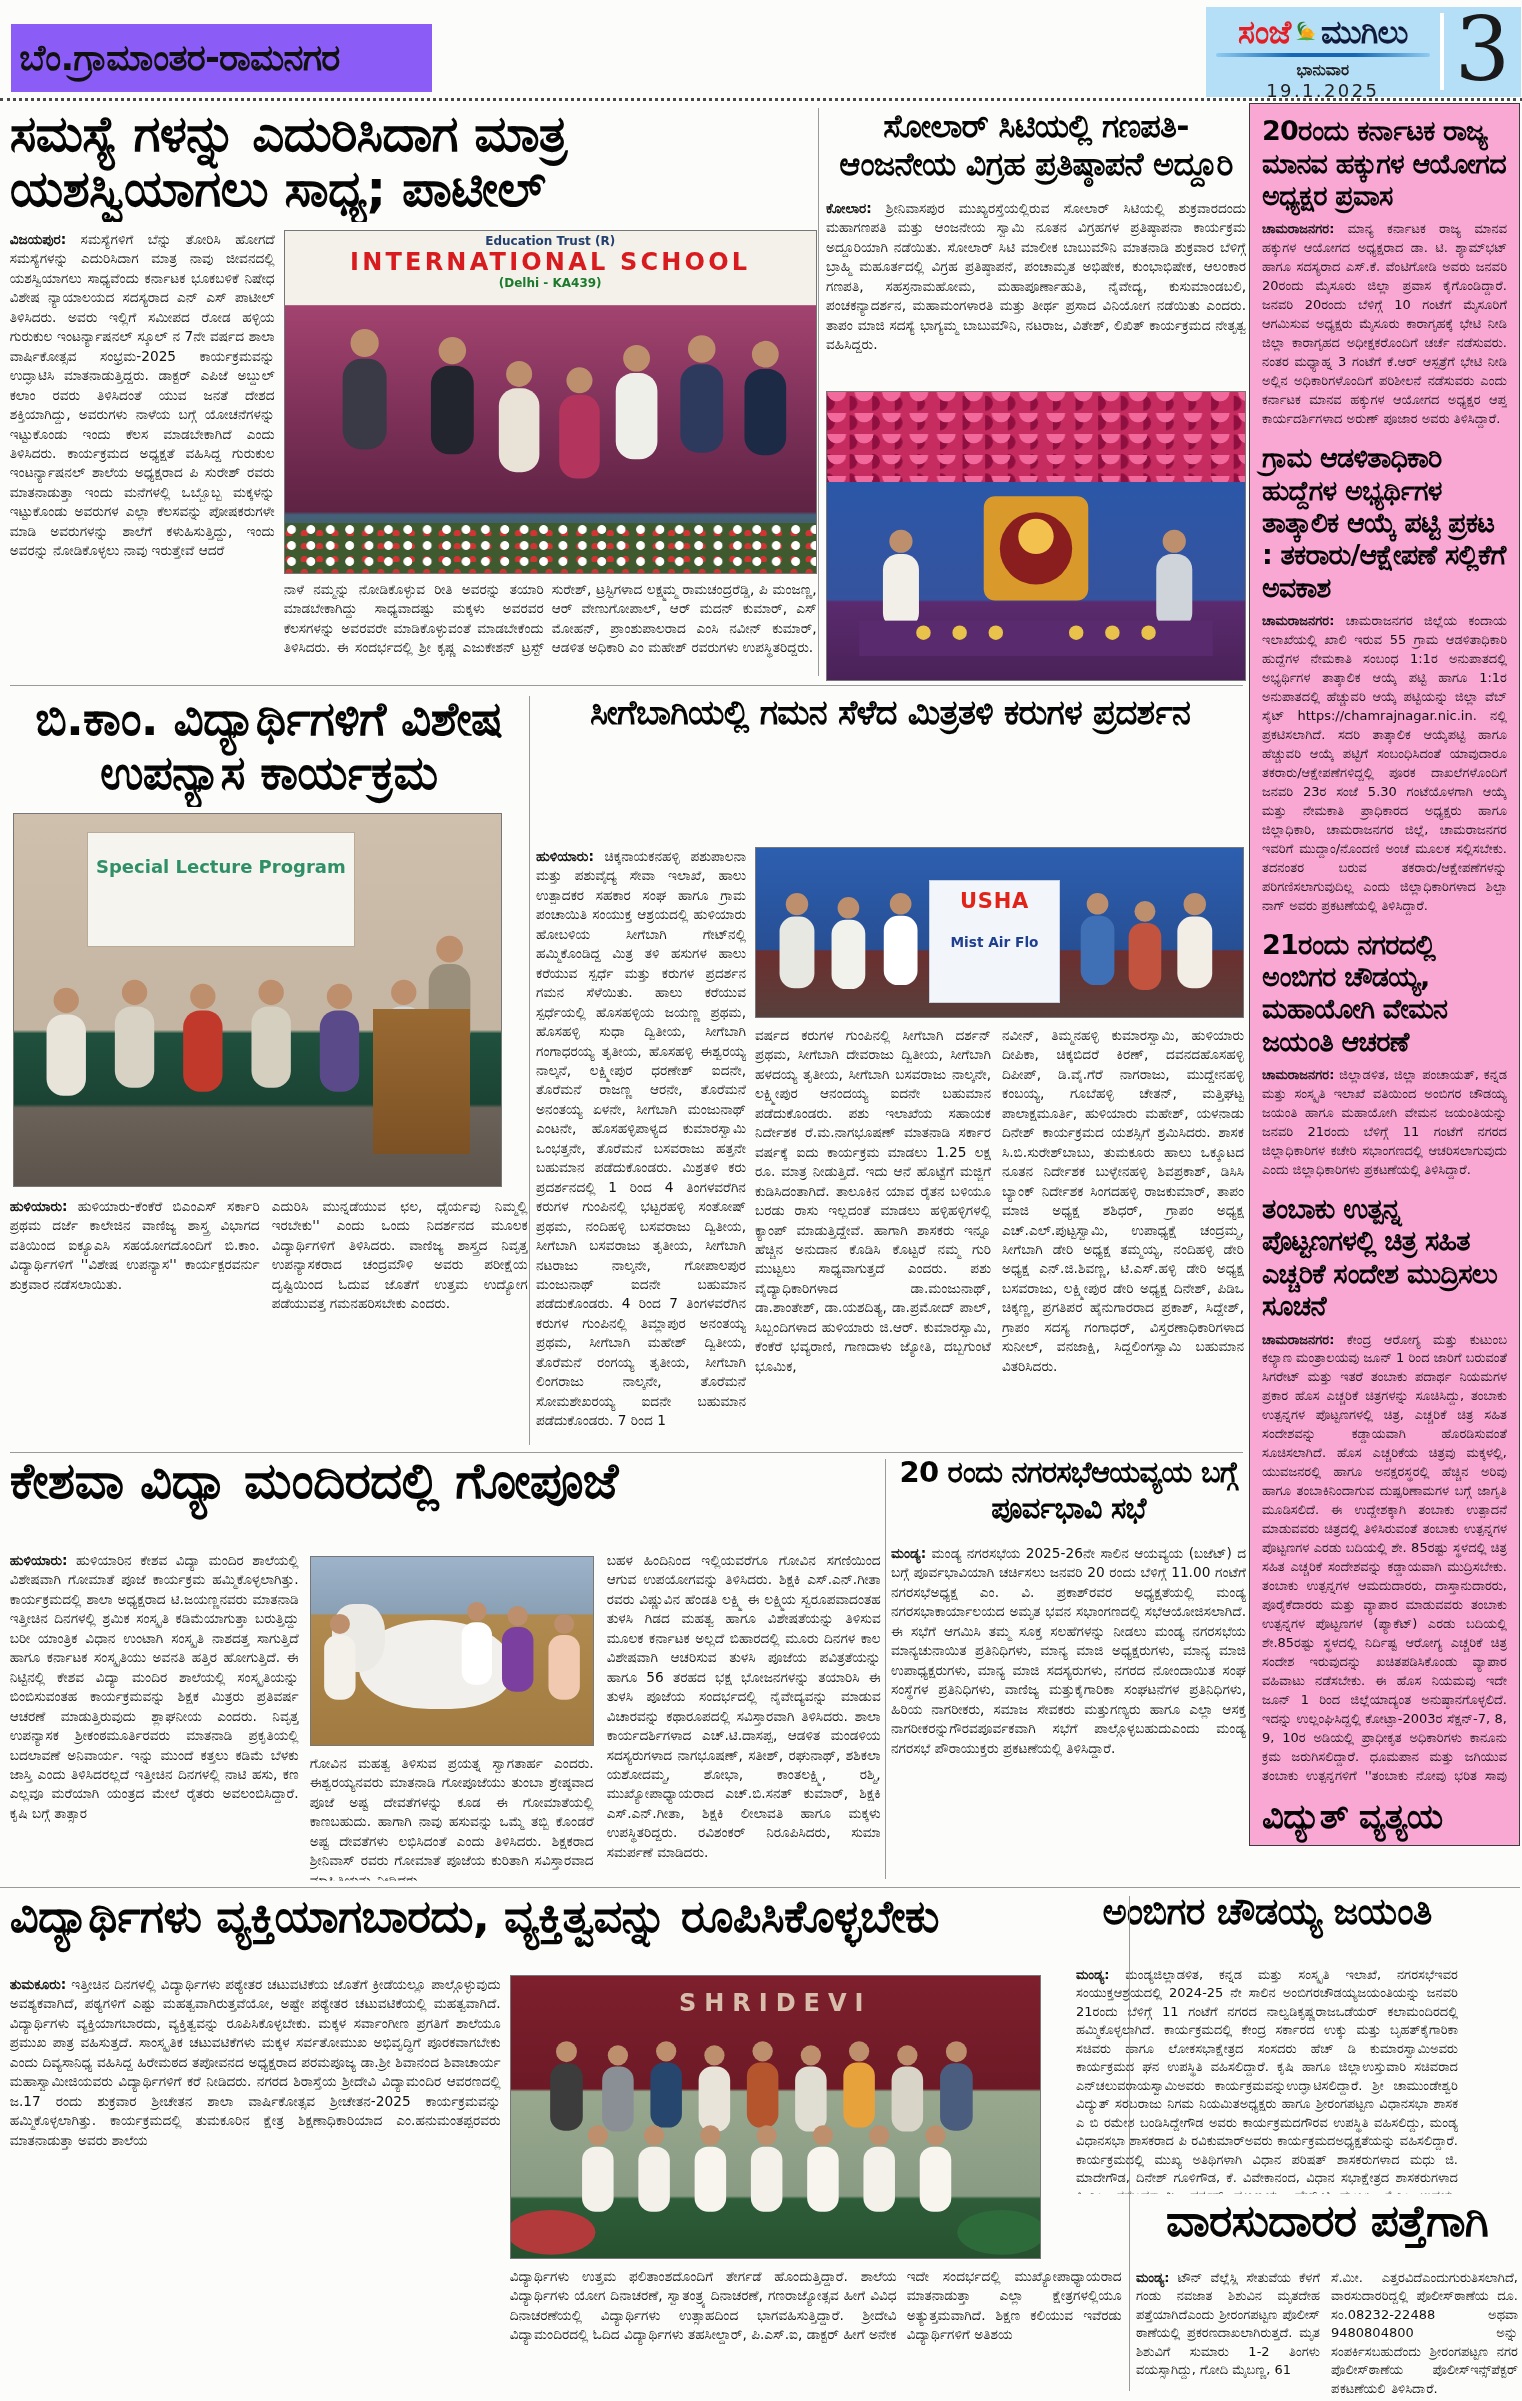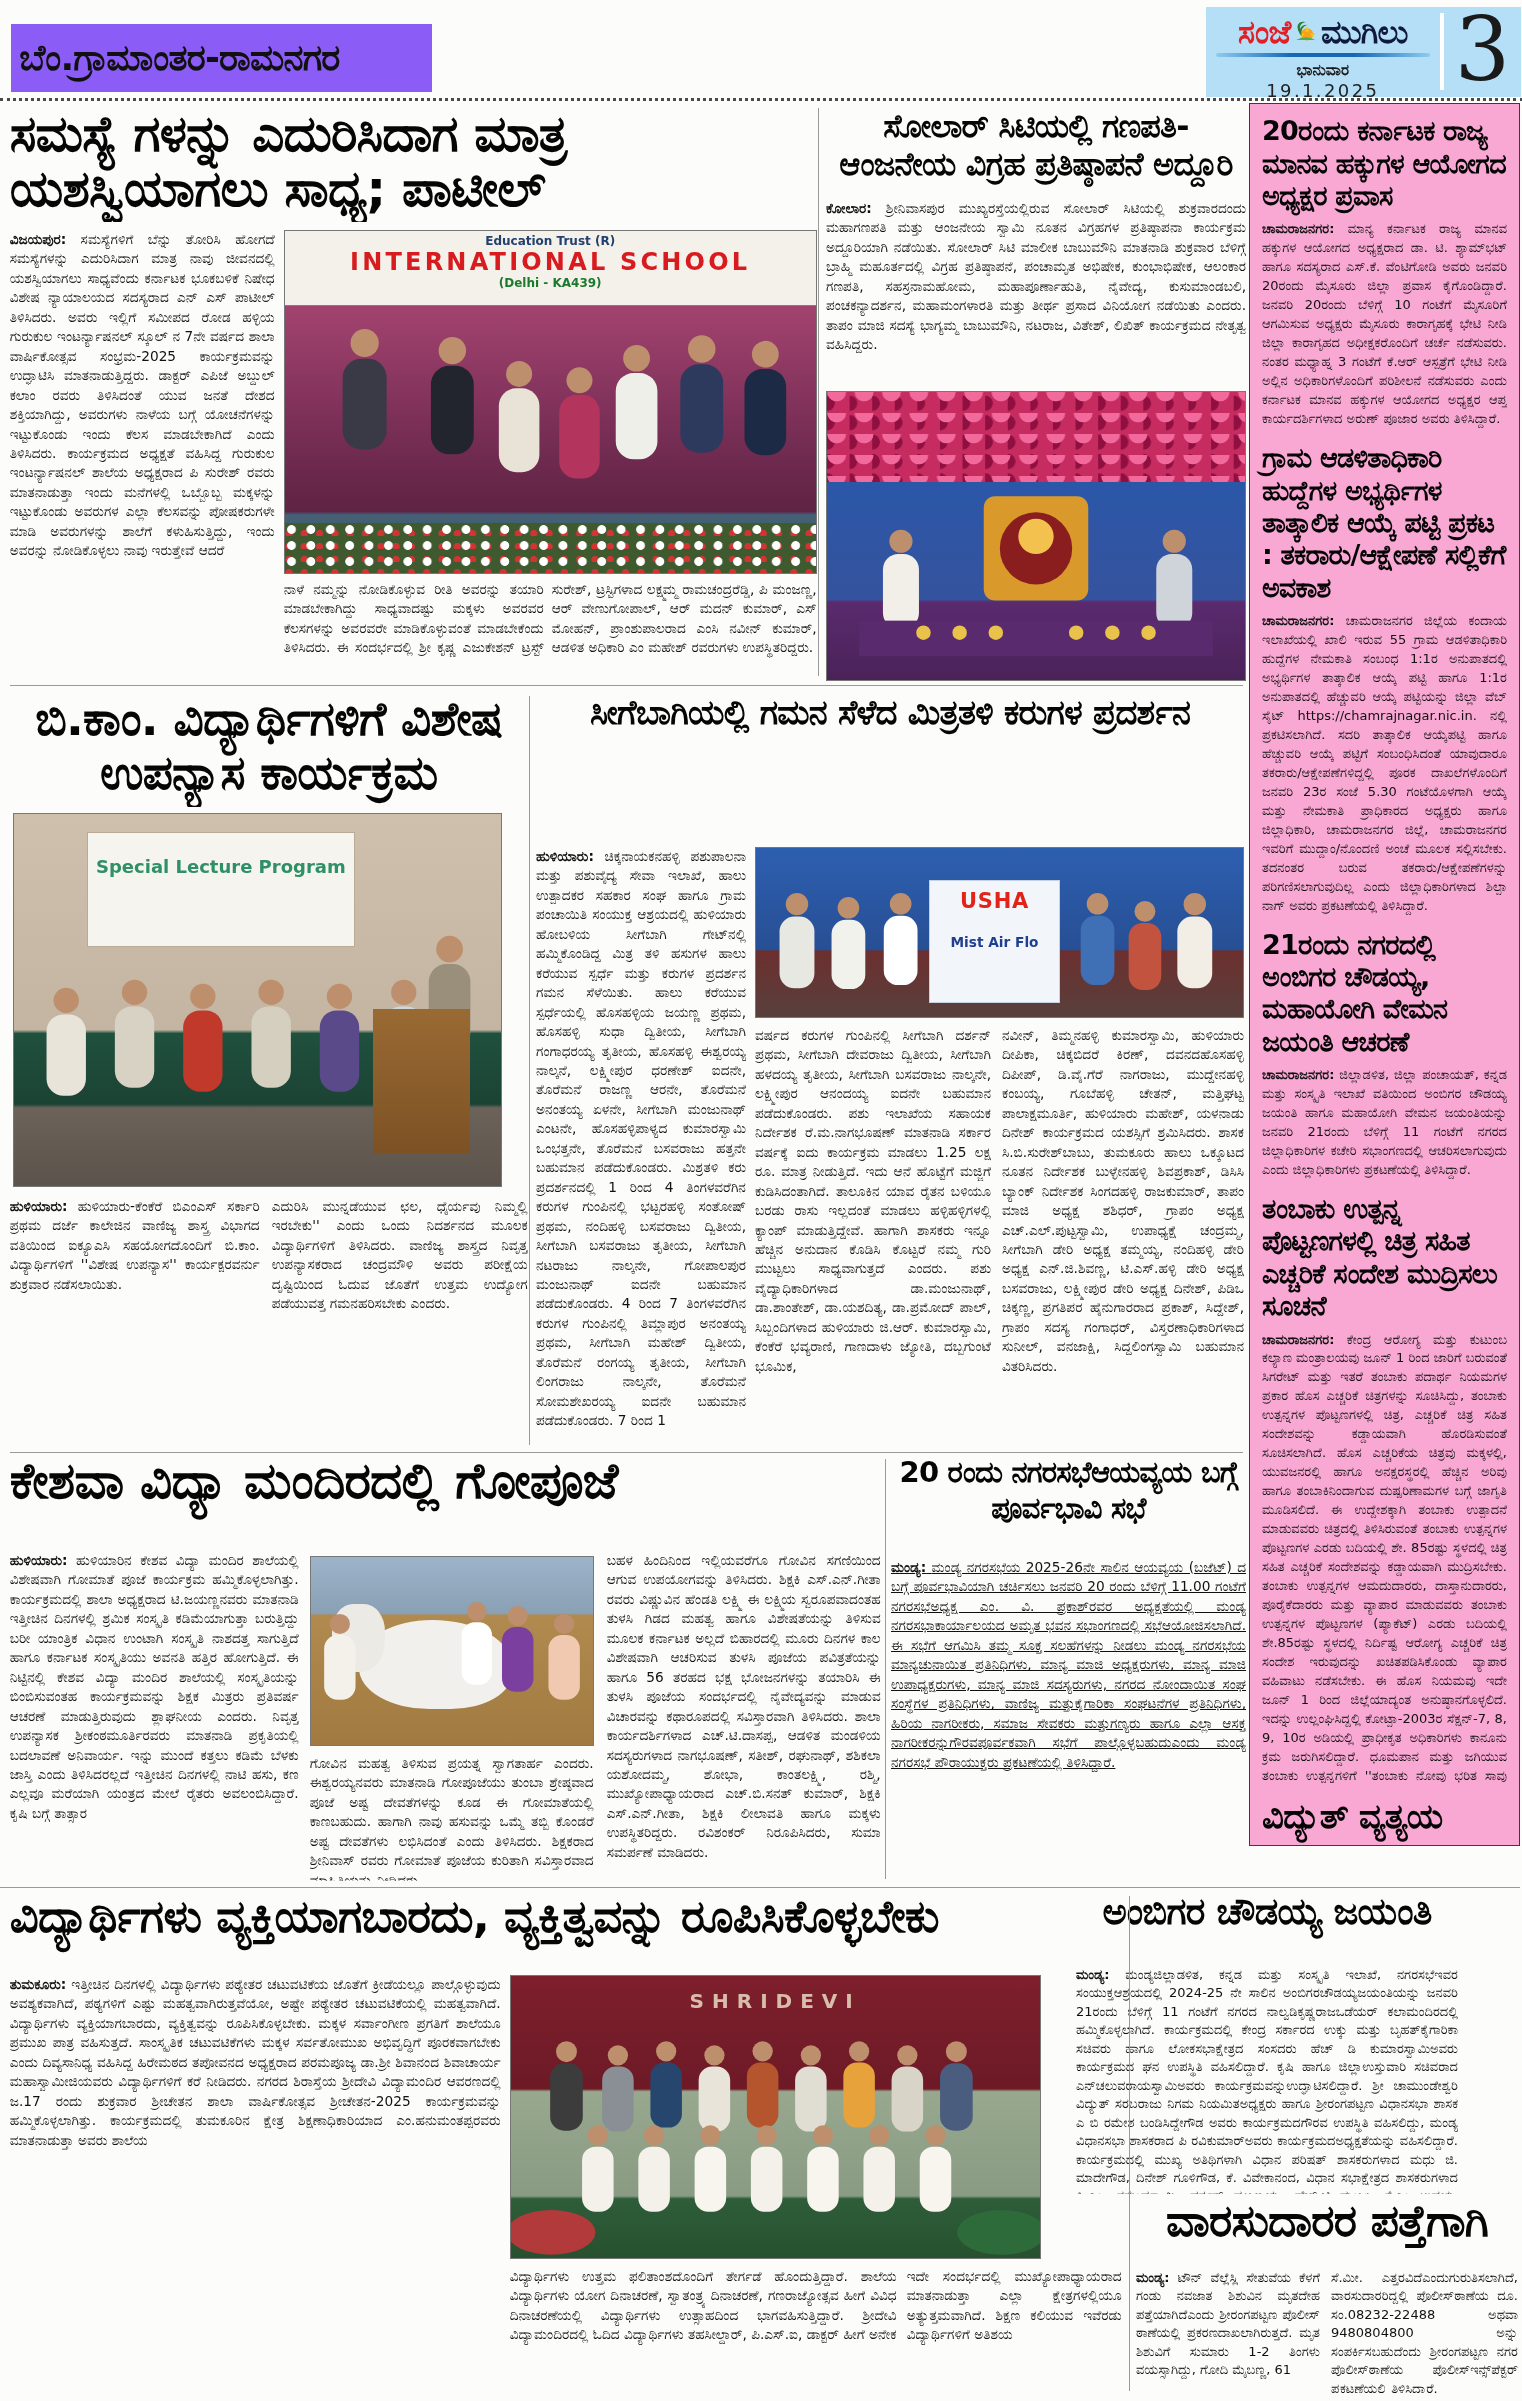--- a/index.html
+++ b/index.html
@@ -62,21 +62,21 @@
   #photo4{background:linear-gradient(180deg,#2d5fb0 0%,#274f94 60%,#6c2f2f 61%,#58403c 100%);}
   .p4-box{position:absolute;left:173px;top:32px;width:129px;height:121px;background:#f2f5f9;border:1.6px solid #c6d2e2;text-align:center;}
   .p4-brand{font-size:21px;font-weight:bold;color:#e2231a;margin-top:8px;letter-spacing:0.8px;}
   .p4-prod{font-size:13.7px;font-weight:bold;color:#1f3f8f;margin-top:21px;}
   
   #photo5{background:linear-gradient(180deg,#9db3c9 0%,#8aa0b5 30%,#b08a4e 31%,#a07a40 100%);}
   .p5-cow{position:absolute;left:48px;top:63px;width:153px;height:89px;background:#f2f0ec;border-radius:48% 52% 40% 46%;}
   .p5-head{position:absolute;left:21px;top:47px;width:53px;height:68px;background:#eceae4;border-radius:40% 40% 46% 46%;}
   
   #photo6{background:linear-gradient(180deg,#7e1f2d 0%,#6d1a26 40%,#97a88f 41%,#8a9b83 78%,#2e5d3a 79%,#27512f 100%);}
-  .p6-arc{position:absolute;left:0;top:13px;width:100%;text-align:center;font-size:20px;font-weight:bold;
+  .p6-arc{position:absolute;left:0;top:13px;width:100%;text-align:center;font-size:24px;font-weight:bold;
      color:#ead9c2;letter-spacing:8px;opacity:.85;}
 </style>
 </head>
 <body>
 
 <div id="page">
 
   <svg width="0" height="0" style="position:absolute">
     <defs>
       <symbol id="psn" viewBox="0 0 40 80">
@@ -225,21 +225,21 @@
         <use href="#psn" x="288" y="70" width="56" height="112" style="color:#f0c9b0"></use>
         <use href="#psn" x="180" y="55" width="54" height="108" style="color:#ffffff"></use>
       </svg>
     </div>
     <div class="col abs" style="left:300px;top:300px;width:284px;height:127px;"><span>ಗೋವಿನ ಮಹತ್ವ ತಿಳಿಸುವ ಪ್ರಯತ್ನ ಸ್ವಾಗತಾರ್ಹ ಎಂದರು. ಈಶ್ವರಯ್ಯನವರು ಮಾತನಾಡಿ ಗೋಪೂಜೆಯು ತುಂಬಾ ಶ್ರೇಷ್ಠವಾದ ಪೂಜೆ ಅಷ್ಟ ದೇವತೆಗಳನ್ನು ಕೂಡ ಈ ಗೋಮಾತೆಯಲ್ಲಿ ಕಾಣಬಹುದು. ಹಾಗಾಗಿ ನಾವು ಹಸುವನ್ನು ಒಮ್ಮೆ ತಬ್ಬಿ ಕೊಂಡರೆ ಅಷ್ಟ ದೇವತೆಗಳು ಲಭಿಸಿದಂತೆ ಎಂದು ತಿಳಿಸಿದರು. ಶಿಕ್ಷಕರಾದ ಶ್ರೀನಿವಾಸ್ ರವರು ಗೋಮಾತೆ ಪೂಜೆಯ ಕುರಿತಾಗಿ ಸವಿಸ್ತಾರವಾದ ಮಾಹಿತಿಯನ್ನು ನೀಡಿದರು.</span></div>
     <div class="col abs" style="left:597px;top:97px;width:274px;height:331px;"><span>ಬಹಳ ಹಿಂದಿನಿಂದ ಇಲ್ಲಿಯವರೆಗೂ ಗೋವಿನ ಸಗಣಿಯಿಂದ ಆಗುವ ಉಪಯೋಗವನ್ನು ತಿಳಿಸಿದರು. ಶಿಕ್ಷಕಿ ಎಸ್.ಎನ್.ಗೀತಾ ರವರು ವಿಷ್ಣುವಿನ ಹೆಂಡತಿ ಲಕ್ಷ್ಮಿ ಈ ಲಕ್ಷ್ಮಿಯ ಸ್ವರೂಪವಾದಂತಹ ತುಳಸಿ ಗಿಡದ ಮಹತ್ವ ಹಾಗೂ ವಿಶೇಷತೆಯನ್ನು ತಿಳಿಸುವ ಮೂಲಕ ಕರ್ನಾಟಕ ಅಲ್ಲದೆ ಬಿಹಾರದಲ್ಲಿ ಮೂರು ದಿನಗಳ ಕಾಲ ವಿಶೇಷವಾಗಿ ಆಚರಿಸುವ ತುಳಸಿ ಪೂಜೆಯ ಪವಿತ್ರತೆಯನ್ನು ಹಾಗೂ 56 ತರಹದ ಭಕ್ಷ ಭೋಜನಗಳನ್ನು ತಯಾರಿಸಿ ಈ ತುಳಸಿ ಪೂಜೆಯ ಸಂದರ್ಭದಲ್ಲಿ ನೈವೇದ್ಯವನ್ನು ಮಾಡುವ ವಿಚಾರವನ್ನು ಕಥಾರೂಪದಲ್ಲಿ ಸವಿಸ್ತಾರವಾಗಿ ತಿಳಿಸಿದರು. ಶಾಲಾ ಕಾರ್ಯದರ್ಶಿಗಳಾದ ಎಚ್.ಟಿ.ದಾಸಪ್ಪ, ಆಡಳಿತ ಮಂಡಳಿಯ ಸದಸ್ಯರುಗಳಾದ ನಾಗಭೂಷಣ್, ಸತೀಶ್, ರಘುನಾಥ್, ಶಶಿಕಲಾ ಯಶೋದಮ್ಮ, ಶೋಭಾ, ಕಾಂತಲಕ್ಷ್ಮಿ, ರಶ್ಮಿ, ಮುಖ್ಯೋಪಾಧ್ಯಾಯರಾದ ಎಚ್.ಬಿ.ಸನತ್ ಕುಮಾರ್, ಶಿಕ್ಷಕಿ ಎಸ್.ಎನ್.ಗೀತಾ, ಶಿಕ್ಷಕಿ ಲೀಲಾವತಿ ಹಾಗೂ ಮಕ್ಕಳು ಉಪಸ್ಥಿತರಿದ್ದರು. ರವಿಶಂಕರ್ ನಿರೂಪಿಸಿದರು, ಸುಮಾ ಸಮರ್ಪಣೆ ಮಾಡಿದರು.</span></div>
   </div>
 
   <div class="abs" style="left:891px;top:1454px;width:355px;height:428px;">
     <div class="hl ctr" style="font-size:29px;line-height:1.25;height:81px;overflow:hidden;">20 ರಂದು ನಗರಸಭೆಆಯವ್ಯಯ ಬಗ್ಗೆ ಪೂರ್ವಭಾವಿ ಸಭೆ</div>
-    <div class="col abs" style="left:0;top:104px;width:355px;height:339px;text-decoration:underline;">
+    <div class="col abs" style="left:0;top:90px;width:355px;height:339px;">
       <b class="dl">ಮಂಡ್ಯ:</b>
       <span>ಮಂಡ್ಯ ನಗರಸಭೆಯ 2025-26ನೇ ಸಾಲಿನ ಆಯವ್ಯಯ (ಬಜೆಟ್) ದ ಬಗ್ಗೆ ಪೂರ್ವಭಾವಿಯಾಗಿ ಚರ್ಚಿಸಲು ಜನವರಿ 20 ರಂದು ಬೆಳಿಗ್ಗೆ 11.00 ಗಂಟೆಗೆ ನಗರಸಭೆಅಧ್ಯಕ್ಷ ಎಂ. ವಿ. ಪ್ರಕಾಶ್‌ರವರ ಅಧ್ಯಕ್ಷತೆಯಲ್ಲಿ ಮಂಡ್ಯ ನಗರಸಭಾಕಾರ್ಯಾಲಯದ ಅಮೃತ ಭವನ ಸಭಾಂಗಣದಲ್ಲಿ ಸಭೆಆಯೋಜಿಸಲಾಗಿದೆ. ಈ ಸಭೆಗೆ ಆಗಮಿಸಿ ತಮ್ಮ ಸೂಕ್ತ ಸಲಹೆಗಳನ್ನು ನೀಡಲು ಮಂಡ್ಯ ನಗರಸಭೆಯ ಮಾನ್ಯಚುನಾಯಿತ ಪ್ರತಿನಿಧಿಗಳು, ಮಾನ್ಯ ಮಾಜಿ ಅಧ್ಯಕ್ಷರುಗಳು, ಮಾನ್ಯ ಮಾಜಿ ಉಪಾಧ್ಯಕ್ಷರುಗಳು, ಮಾನ್ಯ ಮಾಜಿ ಸದಸ್ಯರುಗಳು, ನಗರದ ನೋಂದಾಯಿತ ಸಂಘ ಸಂಸ್ಥೆಗಳ ಪ್ರತಿನಿಧಿಗಳು, ವಾಣಿಜ್ಯ ಮತ್ತುಕೈಗಾರಿಕಾ ಸಂಘಟನೆಗಳ ಪ್ರತಿನಿಧಿಗಳು, ಹಿರಿಯ ನಾಗರೀಕರು, ಸಮಾಜ ಸೇವಕರು ಮತ್ತುಗಣ್ಯರು ಹಾಗೂ ಎಲ್ಲಾ ಆಸಕ್ತ ನಾಗರೀಕರನ್ನುಗೌರವಪೂರ್ವಕವಾಗಿ ಸಭೆಗೆ ಪಾಲ್ಗೊಳ್ಳಬಹುದುಎಂದು ಮಂಡ್ಯ ನಗರಸಭೆ ಪೌರಾಯುಕ್ತರು ಪ್ರಕಟಣೆಯಲ್ಲಿ ತಿಳಿಸಿದ್ದಾರೆ.</span>
     </div>
   </div>
 
   <div class="abs" style="left:9.7px;top:1893px;width:1112px;height:500px;">
     <div class="hl" style="font-size:45px;line-height:1.05;height:74px;overflow:hidden;">ವಿದ್ಯಾರ್ಥಿಗಳು ವ್ಯಕ್ತಿಯಾಗಬಾರದು, ವ್ಯಕ್ತಿತ್ವವನ್ನು ರೂಪಿಸಿಕೊಳ್ಳಬೇಕು</div>
     <div class="col abs" style="left:0;top:82px;width:491px;height:418px;">
       <b class="dl">ತುಮಕೂರು:</b>
       <span>ಇತ್ತೀಚಿನ ದಿನಗಳಲ್ಲಿ ವಿದ್ಯಾರ್ಥಿಗಳು ಪಠ್ಯೇತರ ಚಟುವಟಿಕೆಯ ಜೊತೆಗೆ ಕ್ರೀಡೆಯಲ್ಲೂ ಪಾಲ್ಗೊಳ್ಳುವುದು ಅವಶ್ಯಕವಾಗಿದೆ, ಪಠ್ಯಗಳಿಗೆ ಎಷ್ಟು ಮಹತ್ವವಾಗಿರುತ್ತವೆಯೋ, ಅಷ್ಟೇ ಪಠ್ಯೇತರ ಚಟುವಟಿಕೆಯಲ್ಲಿ ಮಹತ್ವವಾಗಿದೆ. ವಿದ್ಯಾರ್ಥಿಗಳು ವ್ಯಕ್ತಿಯಾಗಬಾರದು, ವ್ಯಕ್ತಿತ್ವವನ್ನು ರೂಪಿಸಿಕೊಳ್ಳಬೇಕು. ಮಕ್ಕಳ ಸರ್ವಾಂಗೀಣ ಪ್ರಗತಿಗೆ ಶಾಲೆಯೂ ಪ್ರಮುಖ ಪಾತ್ರ ವಹಿಸುತ್ತದೆ. ಸಾಂಸ್ಕೃತಿಕ ಚಟುವಟಿಕೆಗಳು ಮಕ್ಕಳ ಸರ್ವತೋಮುಖ ಅಭಿವೃದ್ಧಿಗೆ ಪೂರಕವಾಗಬೇಕು ಎಂದು ದಿವ್ಯಸಾನಿಧ್ಯ ವಹಿಸಿದ್ದ ಹಿರೇಮಠದ ತಪೋವನದ ಅಧ್ಯಕ್ಷರಾದ ಪರಮಪೂಜ್ಯ ಡಾ.ಶ್ರೀ ಶಿವಾನಂದ ಶಿವಾಚಾರ್ಯ ಮಹಾಸ್ವಾಮೀಜಿಯವರು ವಿದ್ಯಾರ್ಥಿಗಳಿಗೆ ಕರೆ ನೀಡಿದರು. ನಗರದ ಶಿರಾಸ್ತೆಯ ಶ್ರೀದೇವಿ ವಿದ್ಯಾಮಂದಿರ ಆವರಣದಲ್ಲಿ ಜ.17 ರಂದು ಶುಕ್ರವಾರ ಶ್ರೀಚೇತನ ಶಾಲಾ ವಾರ್ಷಿಕೋತ್ಸವ ಶ್ರೀಚೇತನ-2025 ಕಾರ್ಯಕ್ರಮವನ್ನು ಹಮ್ಮಿಕೊಳ್ಳಲಾಗಿತ್ತು. ಕಾರ್ಯಕ್ರಮದಲ್ಲಿ ತುಮಕೂರಿನ ಕ್ಷೇತ್ರ ಶಿಕ್ಷಣಾಧಿಕಾರಿಯಾದ ಎಂ.ಹನುಮಂತಪ್ಪರವರು ಮಾತನಾಡುತ್ತಾ ಅವರು ಶಾಲೆಯ</span>

